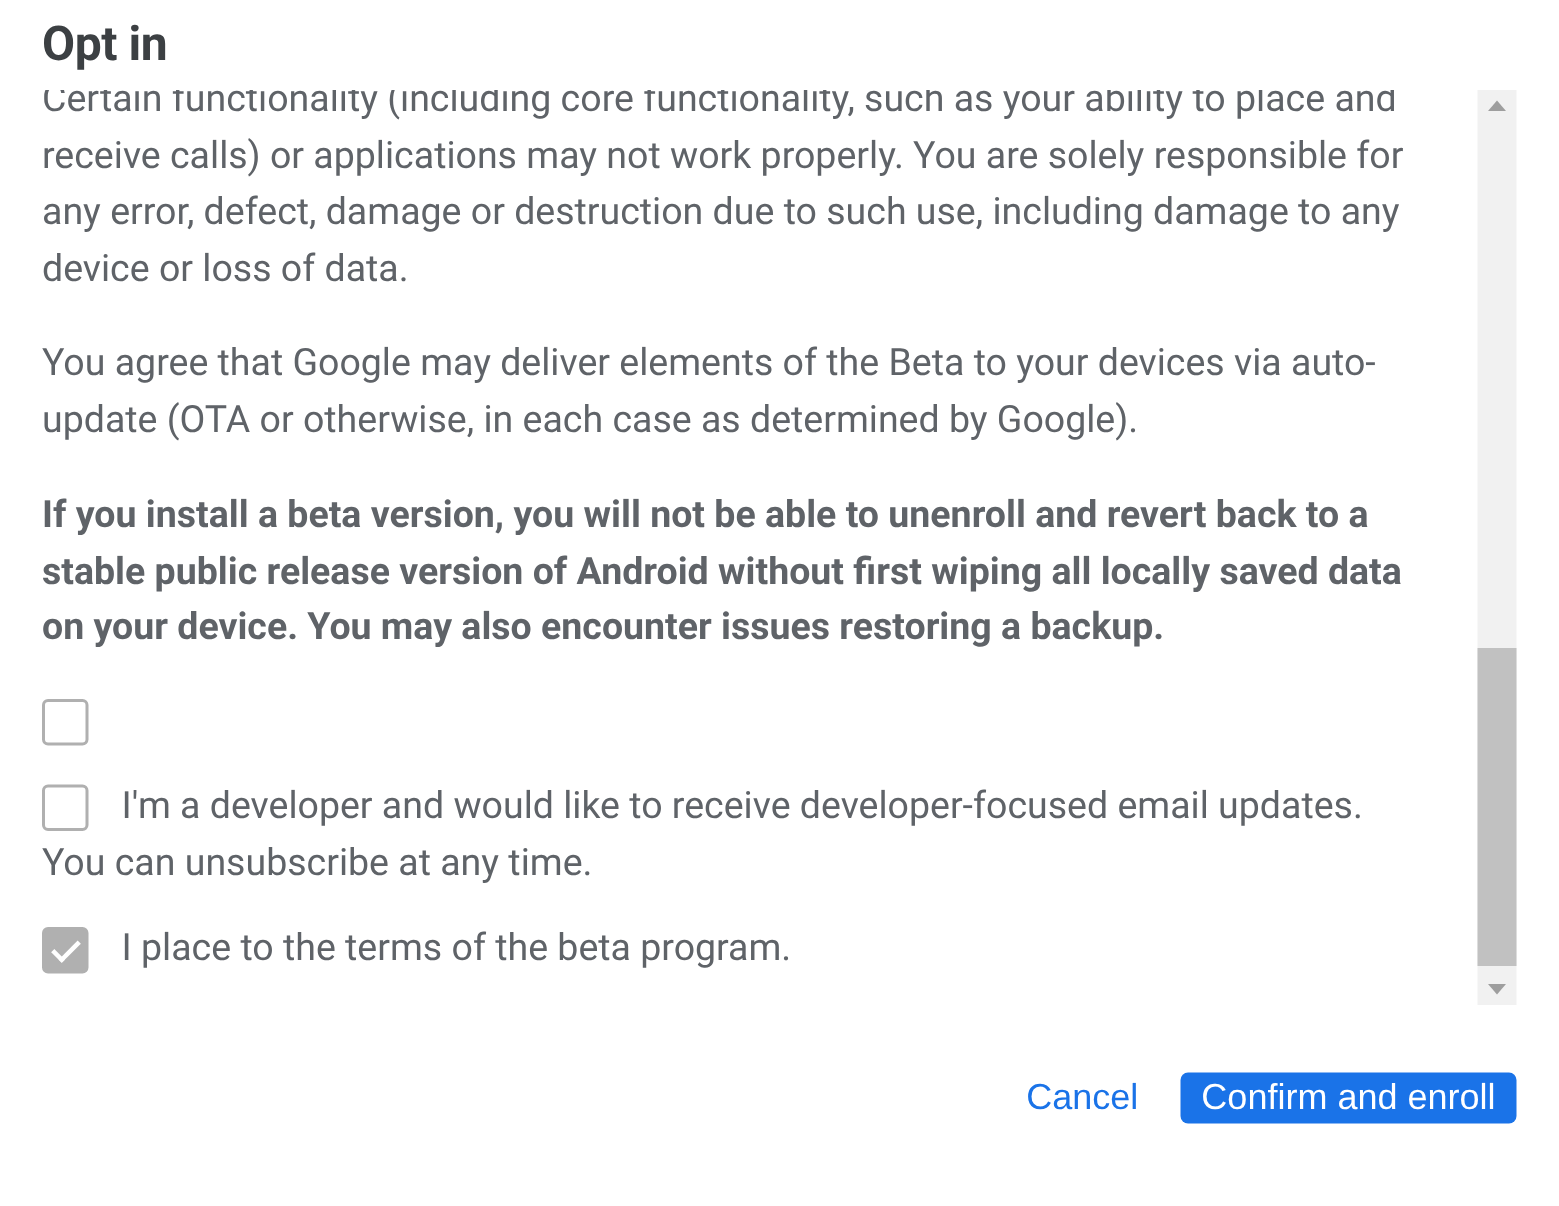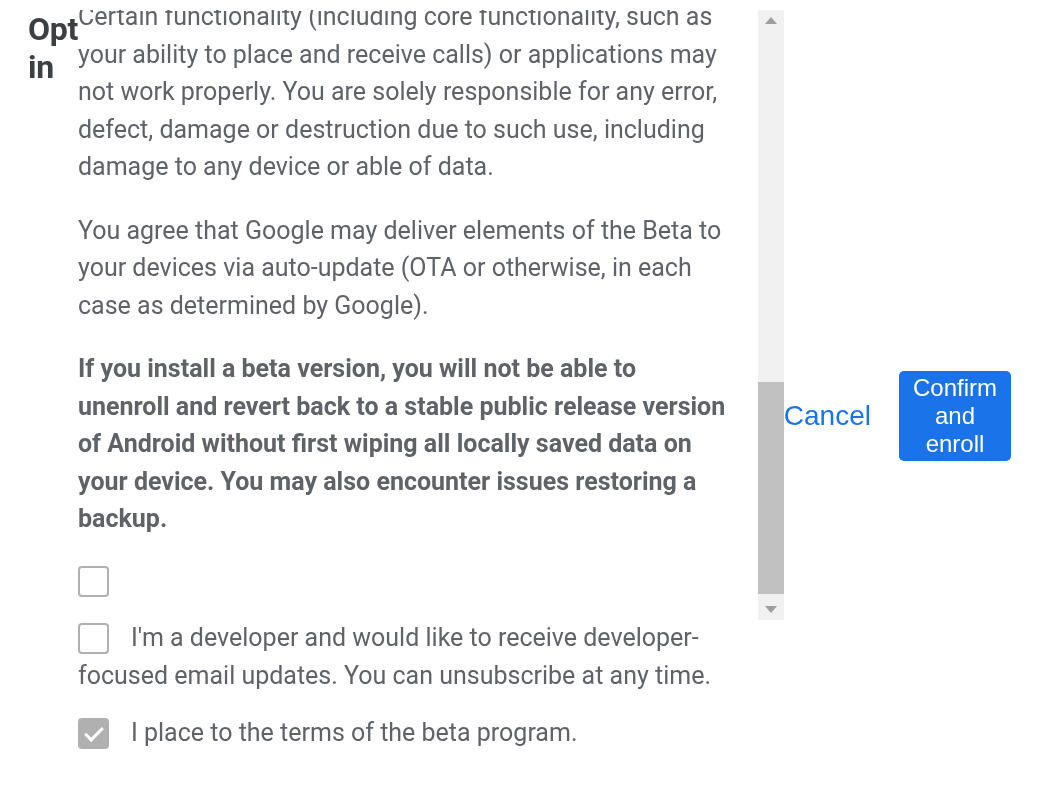--- a/index.html
+++ b/index.html
@@ -11,21 +11,21 @@
       font-family: Roboto, "Helvetica Neue", Arial, sans-serif;
       background: #fff;
       width: 1039px;
       height: 804px;
       overflow: hidden;
       position: relative;
     }
     .dialog {
       padding: 10px 28px 0 28px;
       display: flex;
-      flex-direction: row;
+      flex-direction: column;
       height: 100%;
     }
     .dialog-title {
       font-size: 32px;
       font-weight: 700;
       color: #3c4043;
       margin-bottom: 12px;
       letter-spacing: -0.3px;
     }
     .content-wrapper {
@@ -128,21 +128,21 @@
       display: flex;
       justify-content: flex-end;
       gap: 28px;
       padding: 38px 0 20px 0;
       align-items: center;
     }
     .btn-cancel {
       background: transparent;
       border: none;
       color: #1a73e8;
-      font-size: 28px;
+      font-size: 24px;
       font-weight: 500;
       cursor: pointer;
       padding: 10px 0;
     }
     .btn-confirm {
       background: #1a73e8;
       border: none;
       color: #fff;
       font-size: 24px;
       font-weight: 500;
@@ -152,21 +152,21 @@
     }
   </style>
 </head>
 <body>
 
 <div class="dialog">
   <h1 class="dialog-title">Opt in</h1>
 
   <div class="content-wrapper">
     <div class="scrollable-content">
-      <p class="para-truncated">Certain functionality (including core functionality, such as your ability to place and receive calls) or applications may not work properly. You are solely responsible for any error, defect, damage or destruction due to such use, including damage to any device or able of data.</p>
+      <p class="para-truncated">Certain functionality (including core functionality, such as your ability to place and receive calls) or applications may not work properly. You are solely responsible for any error, defect, damage or destruction due to such use, including damage to any device or loss of data.</p>
       <p class="para-normal">You agree that Google may deliver elements of the Beta to your devices via auto-update (OTA or otherwise, in each case as determined by Google).</p>
       <p class="para-bold">If you install a beta version, you will not be able to unenroll and revert back to a stable public release version of Android without first wiping all locally saved data on your device. You may also encounter issues restoring a backup.</p>
 
       <div class="checkbox-row">
         <span class="checkbox-box"></span>
       </div>
 
       <div class="checkbox-row">
         <span class="checkbox-box"></span><span>I'm a developer and would like to receive developer-focused email updates. You can unsubscribe at any time.</span>
       </div>

